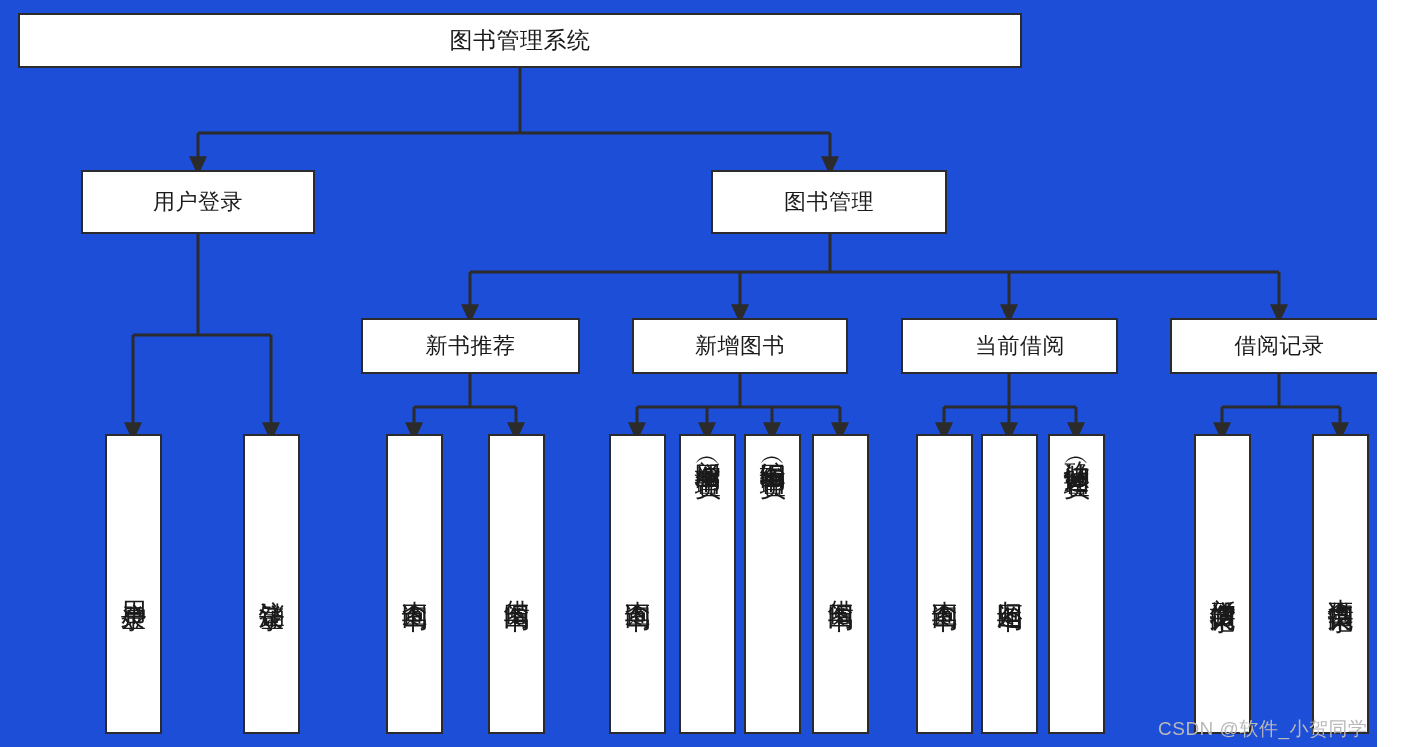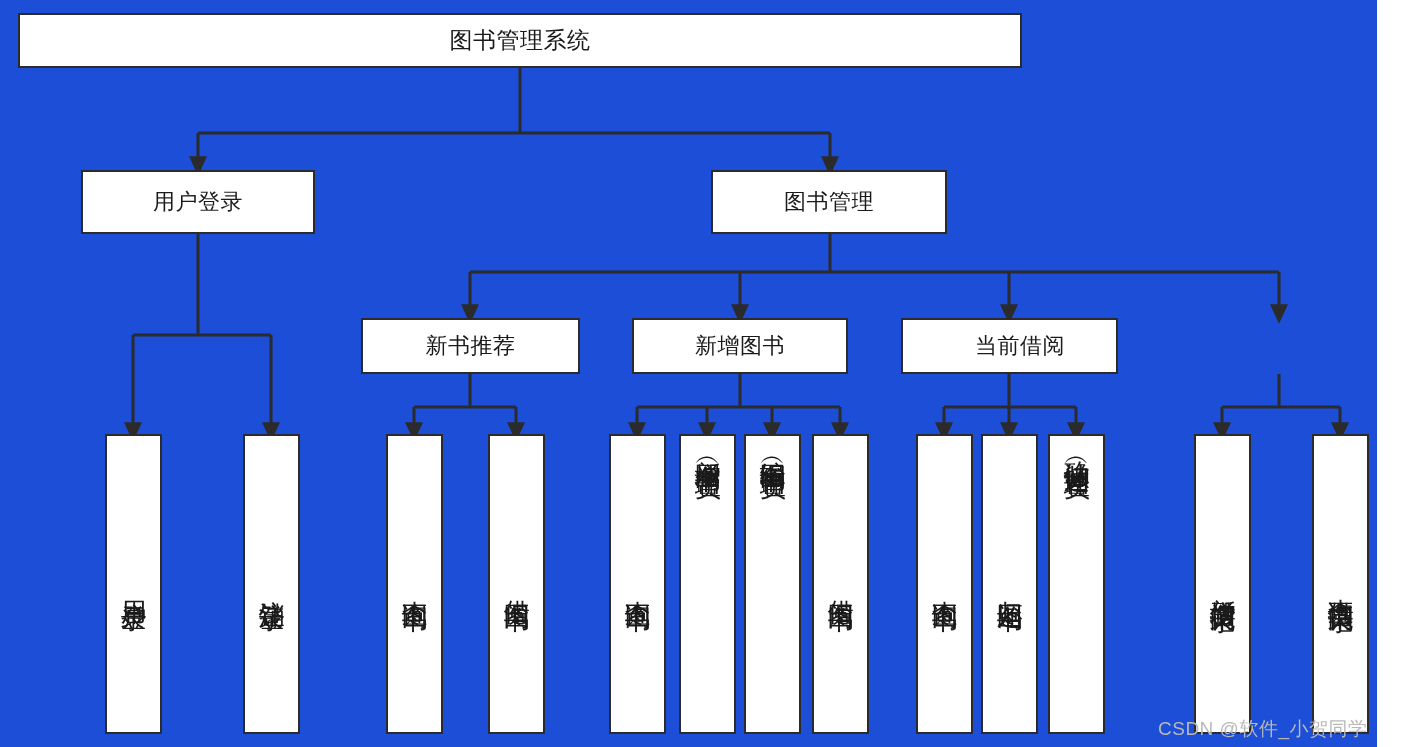--- a/index.html
+++ b/index.html
@@ -156,20 +156,23 @@
   </div>
 
   <div class="node h" style="left:632px; top:318px; width:216px; height:56px;">
     <span class="node-label">新增图书</span>
   </div>
 
   <div class="node h" style="left:901px; top:318px; width:217px; height:56px;padding-left:21px;">
     <span class="node-label">当前借阅</span>
   </div>
 
+  <div class="node h" style="left:1170px; top:318px; width:219px; height:56px;">
+    <span class="node-label">借阅记录</span>
+  </div>
 
   <div class="node v center" style="left:105px; top:434px; width:57px; height:300px;">
     <span class="node-label">用户登录</span>
   </div>
 
   <div class="node v center" style="left:243px; top:434px; width:57px; height:300px;">
     <span class="node-label">注销登录</span>
   </div>
 
   <div class="node v center" style="left:386px; top:434px; width:57px; height:300px;">

